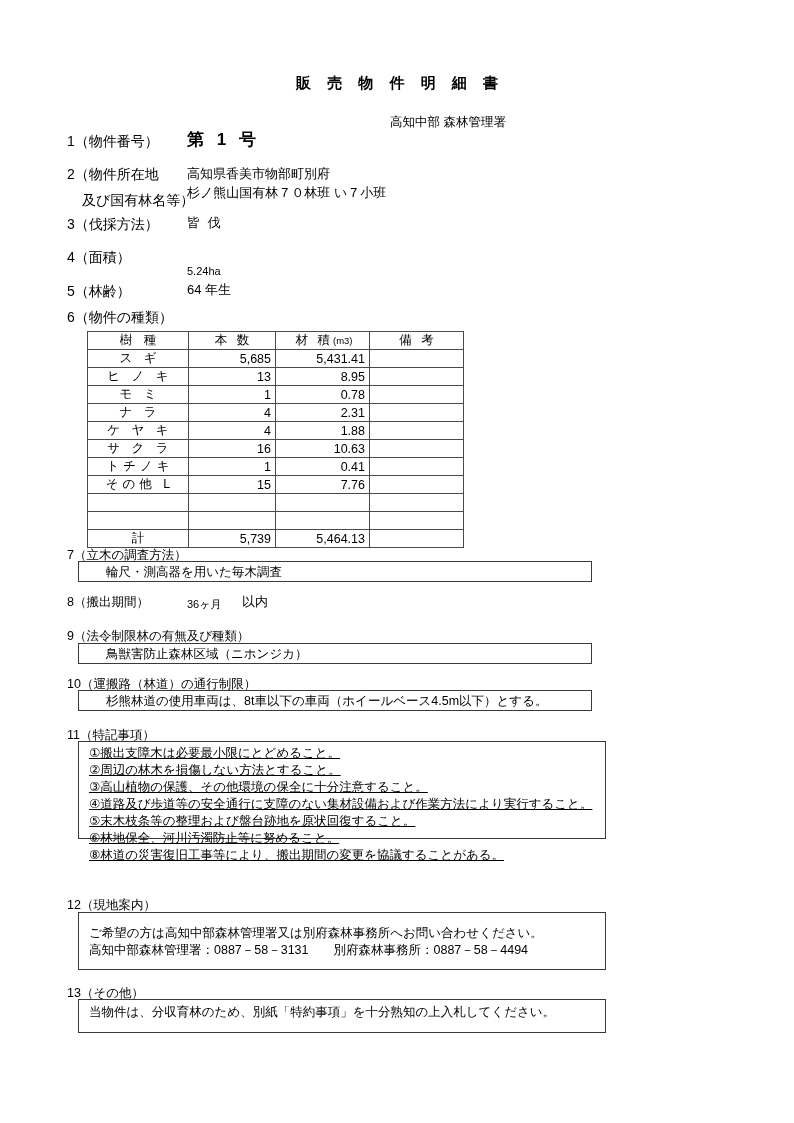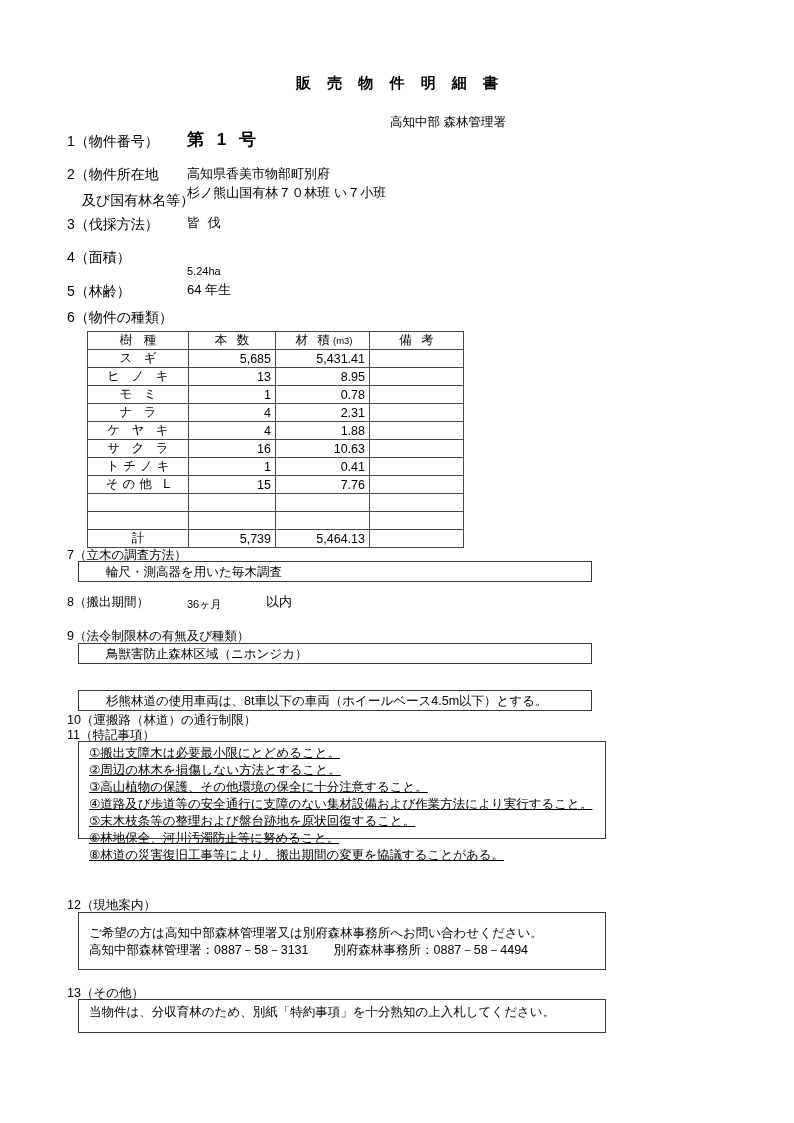--- a/index.html
+++ b/index.html
@@ -220,28 +220,28 @@
     </table>
   </div>
 
   <div class="note-label" style="top:547px;">7（立木の調査方法）</div>
   <div class="box w1" style="top:561px;height:21px;">
     <div class="ln">輪尺・測高器を用いた毎木調査</div>
   </div>
 
   <div class="note-label" style="top:594px;">8（搬出期間）</div>
   <div class="value small" style="top:597px;">36ヶ月</div>
-  <div style="position:absolute;left:242px;top:593px;font-size:13px;white-space:nowrap;margin-left:24px;">以内</div>
+  <div style="position:absolute;left:242px;top:593px;font-size:13px;white-space:nowrap;">以内</div>
 
   <div class="note-label" style="top:628px;">9（法令制限林の有無及び種類）</div>
   <div class="box w1" style="top:643px;height:21px;">
     <div class="ln">鳥獣害防止森林区域（ニホンジカ）</div>
   </div>
 
-  <div class="note-label" style="top:712px;">10（運搬路（林道）の通行制限）</div>
+  <div class="note-label" style="top:676px;">10（運搬路（林道）の通行制限）</div>
   <div class="box w1" style="top:690px;height:21px;">
     <div class="ln">杉熊林道の使用車両は、8t車以下の車両（ホイールベース4.5m以下）とする。</div>
   </div>
 
   <div class="note-label" style="top:727px;">11（特記事項）</div>
   <div class="box w2" style="top:741px;height:98px;padding-top:3px;text-decoration:underline;">
     <div class="ln">①搬出支障木は必要最小限にとどめること。</div>
     <div class="ln">②周辺の林木を損傷しない方法とすること。</div>
     <div class="ln">③高山植物の保護、その他環境の保全に十分注意すること。</div>
     <div class="ln">④道路及び歩道等の安全通行に支障のない集材設備および作業方法により実行すること。</div>

